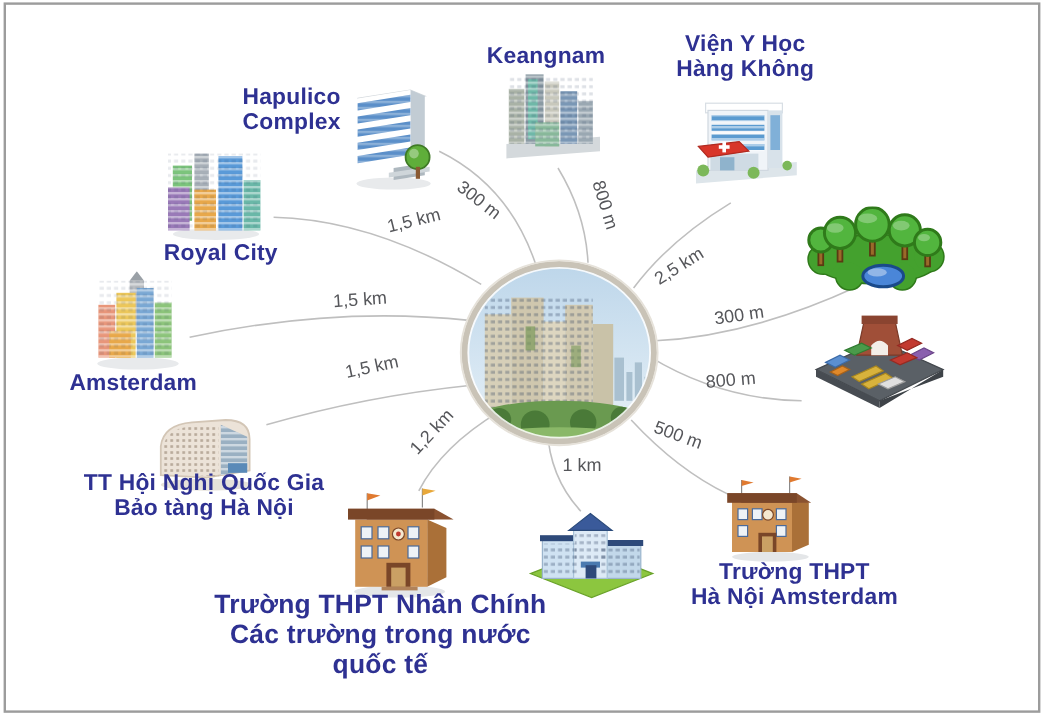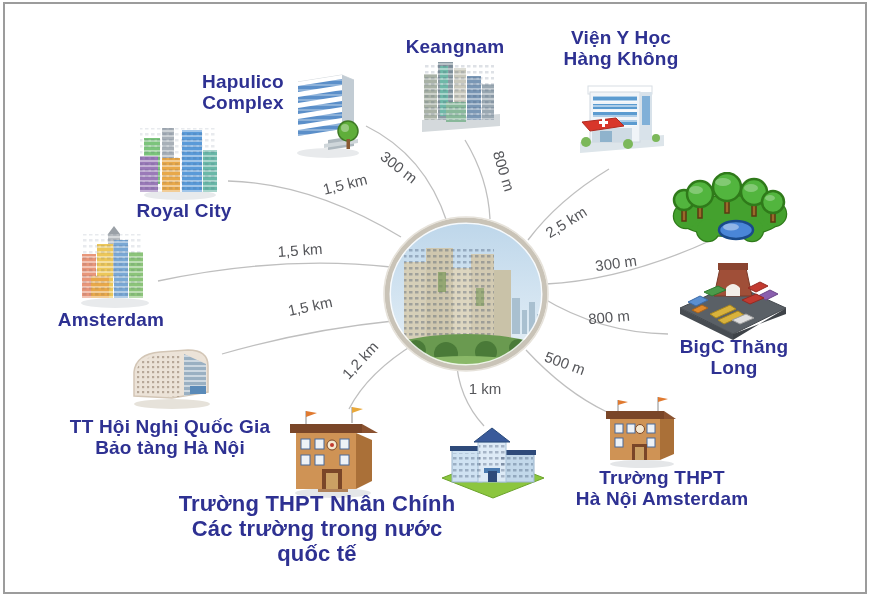--- a/index.html
+++ b/index.html
@@ -326,27 +326,26 @@
       <rect x="2" y="8" width="77" height="64" fill="url(#p-wlt)" opacity=".85"></rect>
       <rect x="2" y="8" width="77" height="64" fill="url(#p-wdk)" opacity=".35"></rect>
     </svg>
   </div>
 
   <div class="lbl" style="left:243px;top:92px">Hapulico
 Complex</div>
   <div class="lbl" style="left:455px;top:47px">Keangnam</div>
   <div class="lbl" style="left:621px;top:48px">Viện Y Học
 Hàng Không</div>
-  <div class="lbl" style="left:734px;top:357px">BigC Thăng Long</div>
   <div class="lbl" style="left:662px;top:488px">Trường THPT
 Hà Nội Amsterdam</div>
   <div class="lbl" style="left:317px;top:529px;font-size:22px">Trường THPT Nhân Chính
 Các trường trong nước
 quốc tế</div>
-  <div class="lbl" style="left:170px;top:437px">TT Hội Nghị Quốc Gia
+  <div class="lbl" style="left:170px;top:414px">TT Hội Nghị Quốc Gia
 Bảo tàng Hà Nội</div>
   <div class="lbl" style="left:111px;top:320px">Amsterdam</div>
   <div class="lbl" style="left:184px;top:211px">Royal City</div>
 
   <div class="dist" style="left:399px;top:167px;transform:translate(-50%,-50%) rotate(38deg)">300 m</div>
   <div class="dist" style="left:504px;top:171px;transform:translate(-50%,-50%) rotate(73deg)">800 m</div>
   <div class="dist" style="left:566px;top:222px;transform:translate(-50%,-50%) rotate(-32deg)">2,5 km</div>
   <div class="dist" style="left:616px;top:263px;transform:translate(-50%,-50%) rotate(-8deg)">300 m</div>
   <div class="dist" style="left:609px;top:317px;transform:translate(-50%,-50%) rotate(-5deg)">800 m</div>
   <div class="dist" style="left:565px;top:363px;transform:translate(-50%,-50%) rotate(20deg)">500 m</div>

